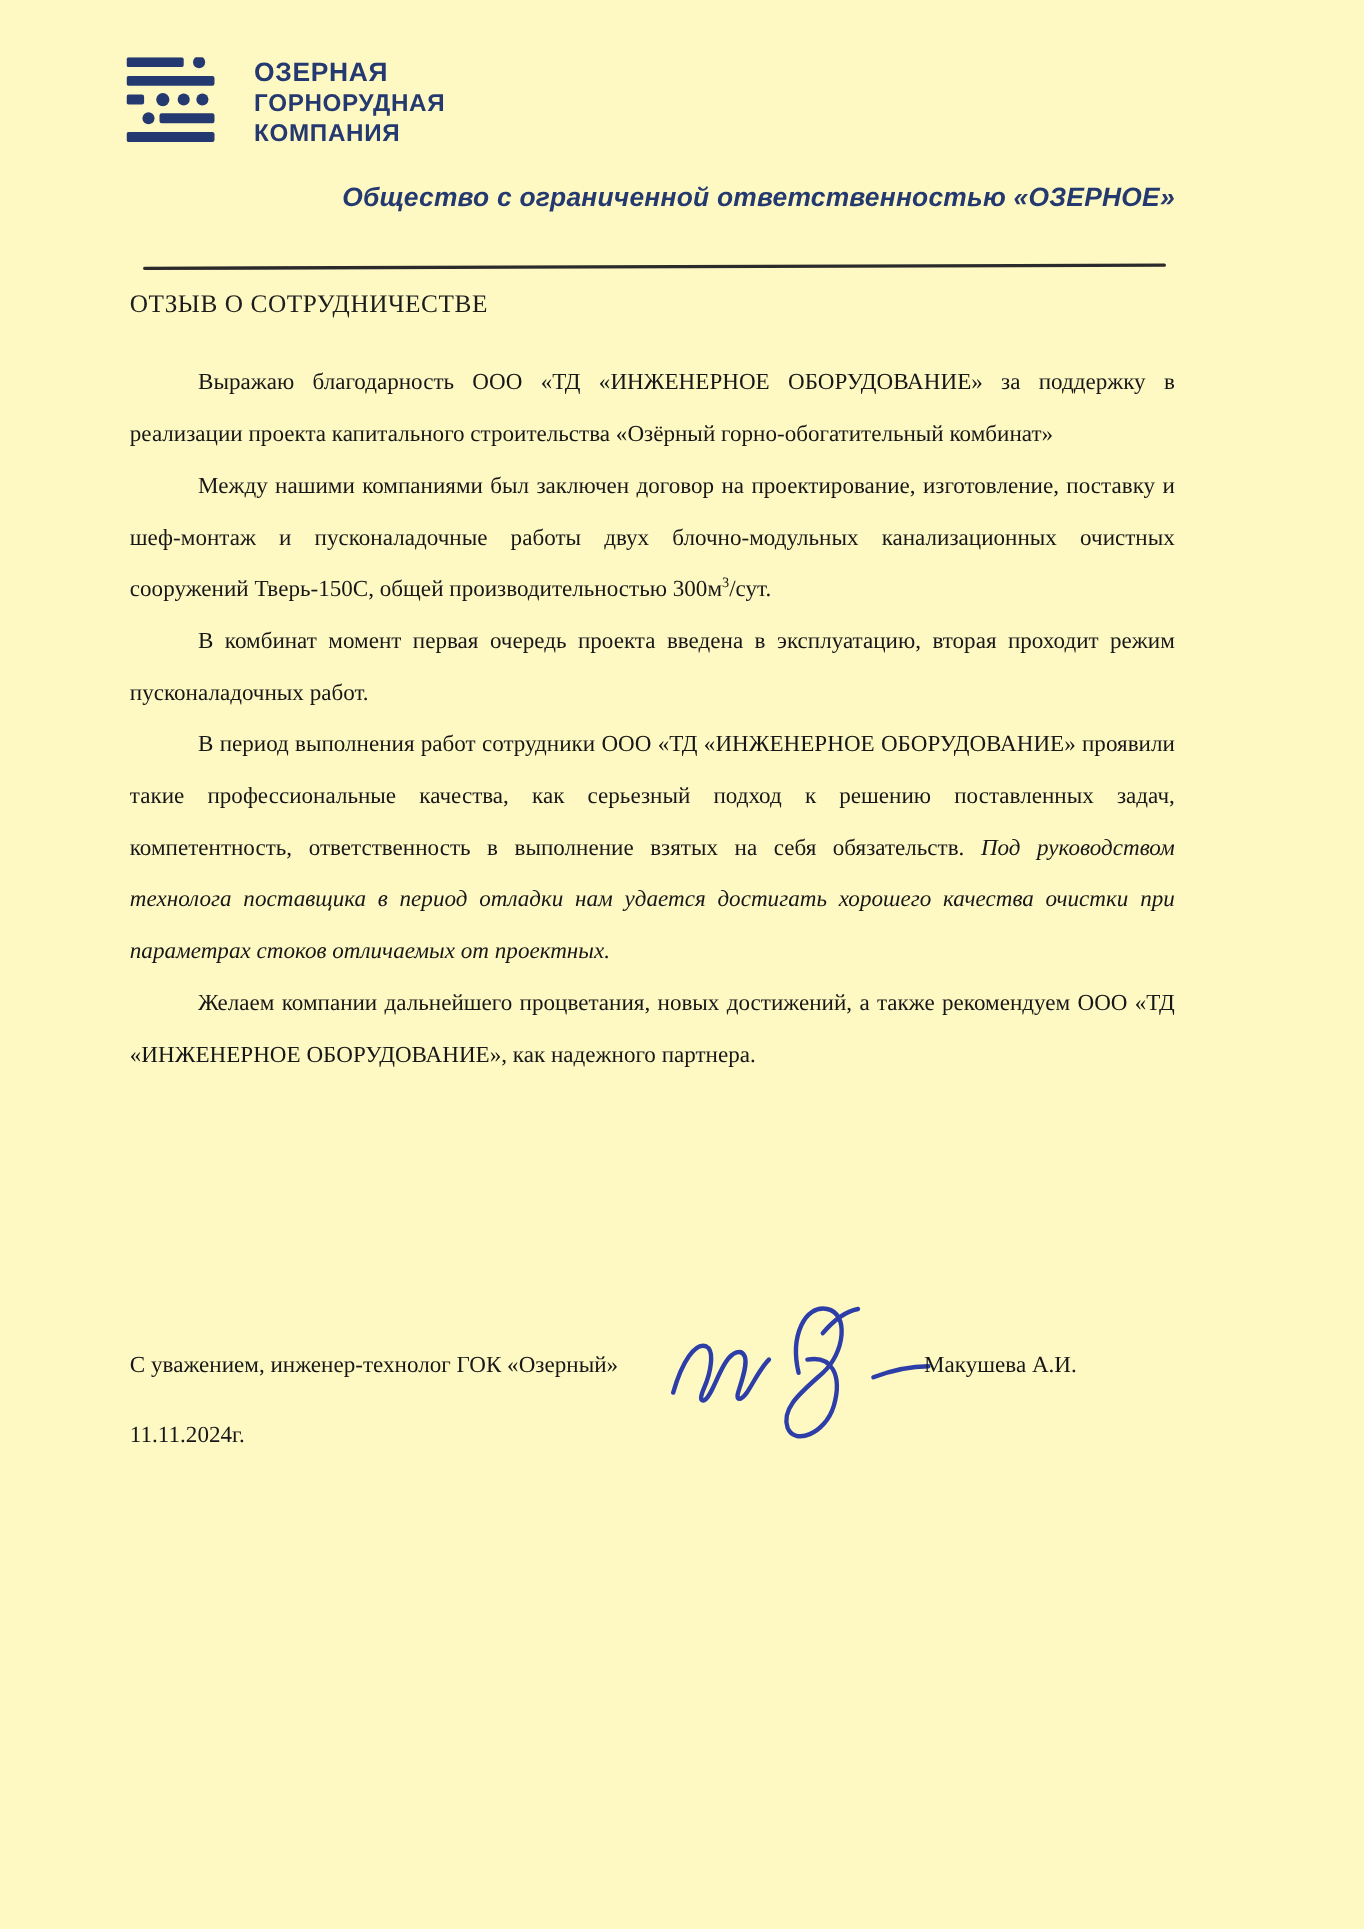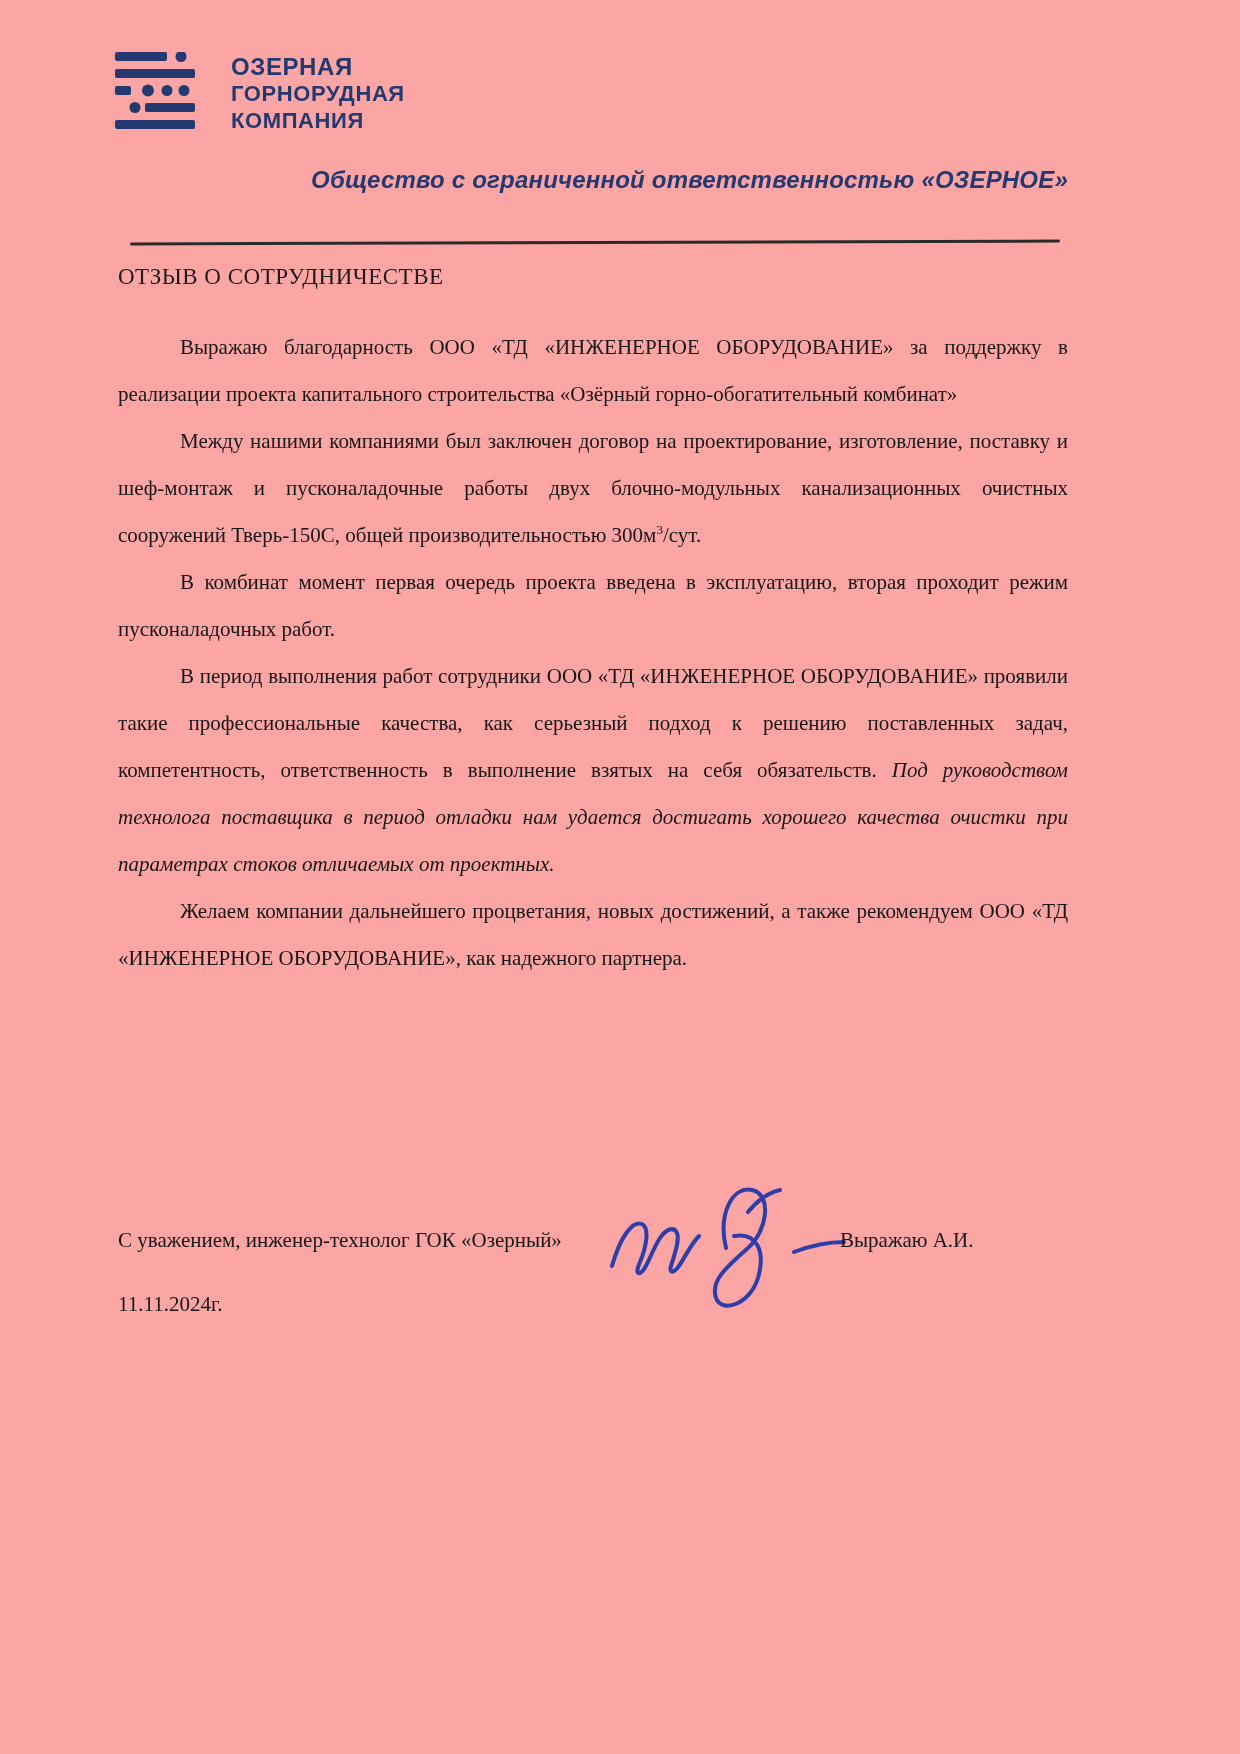--- a/index.html
+++ b/index.html
@@ -4,21 +4,21 @@
 <style>
   html, body {
     margin: 0;
     padding: 0;
     background: #ffffff;
   }
   .page {
     position: relative;
     width: 1240px;
     height: 1754px;
-    background: #fca5a5;
+    background: #fef9c3;
     overflow: hidden;
     font-family: "Liberation Serif", serif;
     color: #1b1b1b;
   }
 
   
   .letterhead {
     position: absolute;
     top: 52px;
     left: 115px;
@@ -165,18 +165,18 @@
 
     <svg class="signature" width="300" height="140" viewBox="0 0 300 140" aria-hidden="true">
       <g fill="none" stroke="#2e3ea8" stroke-width="4" stroke-linecap="round">
         <path d="M14,88 C22,60 34,42 44,46 C52,50 48,70 42,84 C39,91 38,96 42,95 C48,93 54,72 62,60 C68,51 76,48 79,55 C82,62 76,78 73,88 C71,95 75,96 81,88 C87,79 93,66 101,58"></path>
         <path d="M128,70 C120,36 134,8 154,12 C174,16 170,52 150,70 C130,88 112,102 118,120 C124,136 152,126 160,100 C168,72 158,54 136,58"></path>
         <path d="M150,34 C160,22 172,14 182,12"></path>
         <path d="M196,74 C212,68 230,64 246,64"></path>
       </g>
     </svg>
 
-    <span class="sign-name">Выражаю А.И.</span>
+    <span class="sign-name">Макушева А.И.</span>
   </div>
 
   <div class="date">11.11.2024г.</div>
 
 </div>
 
 </body></html>

